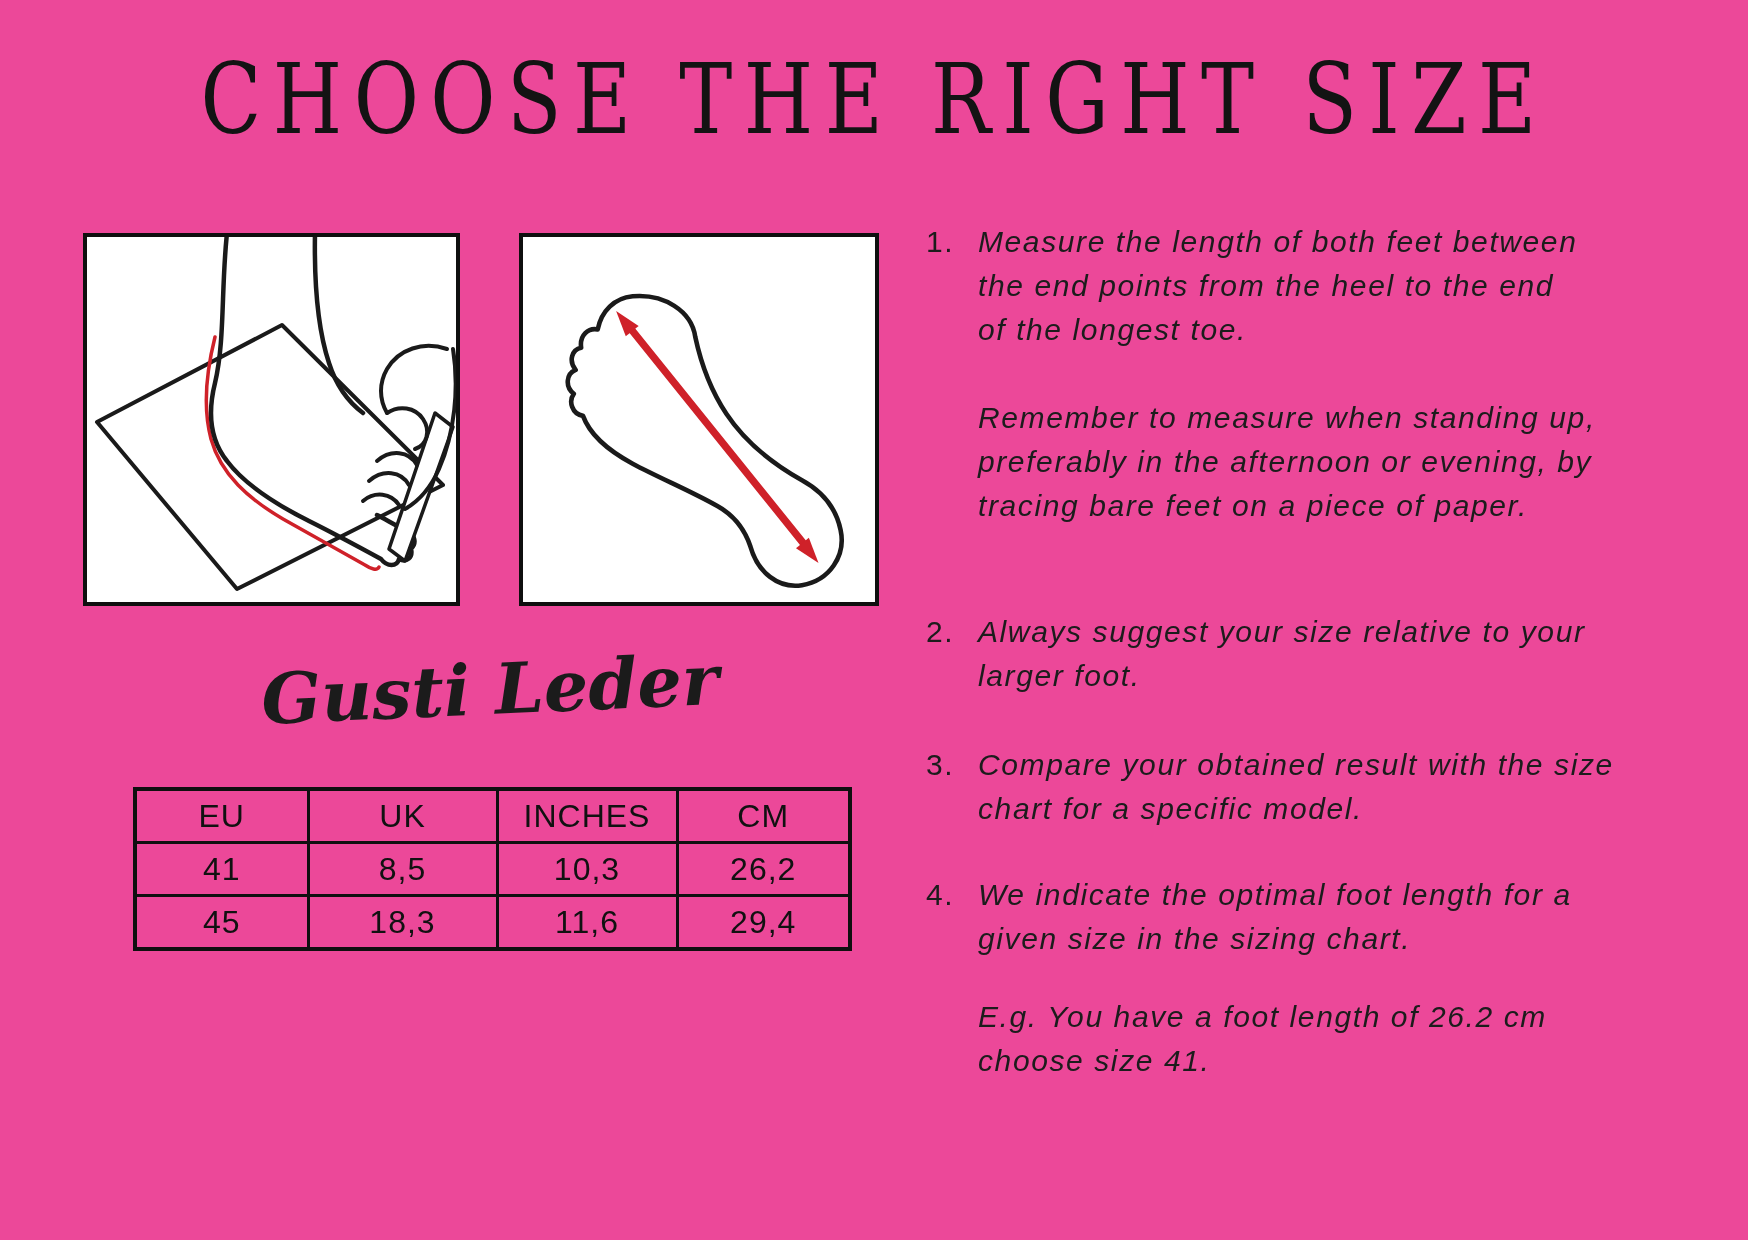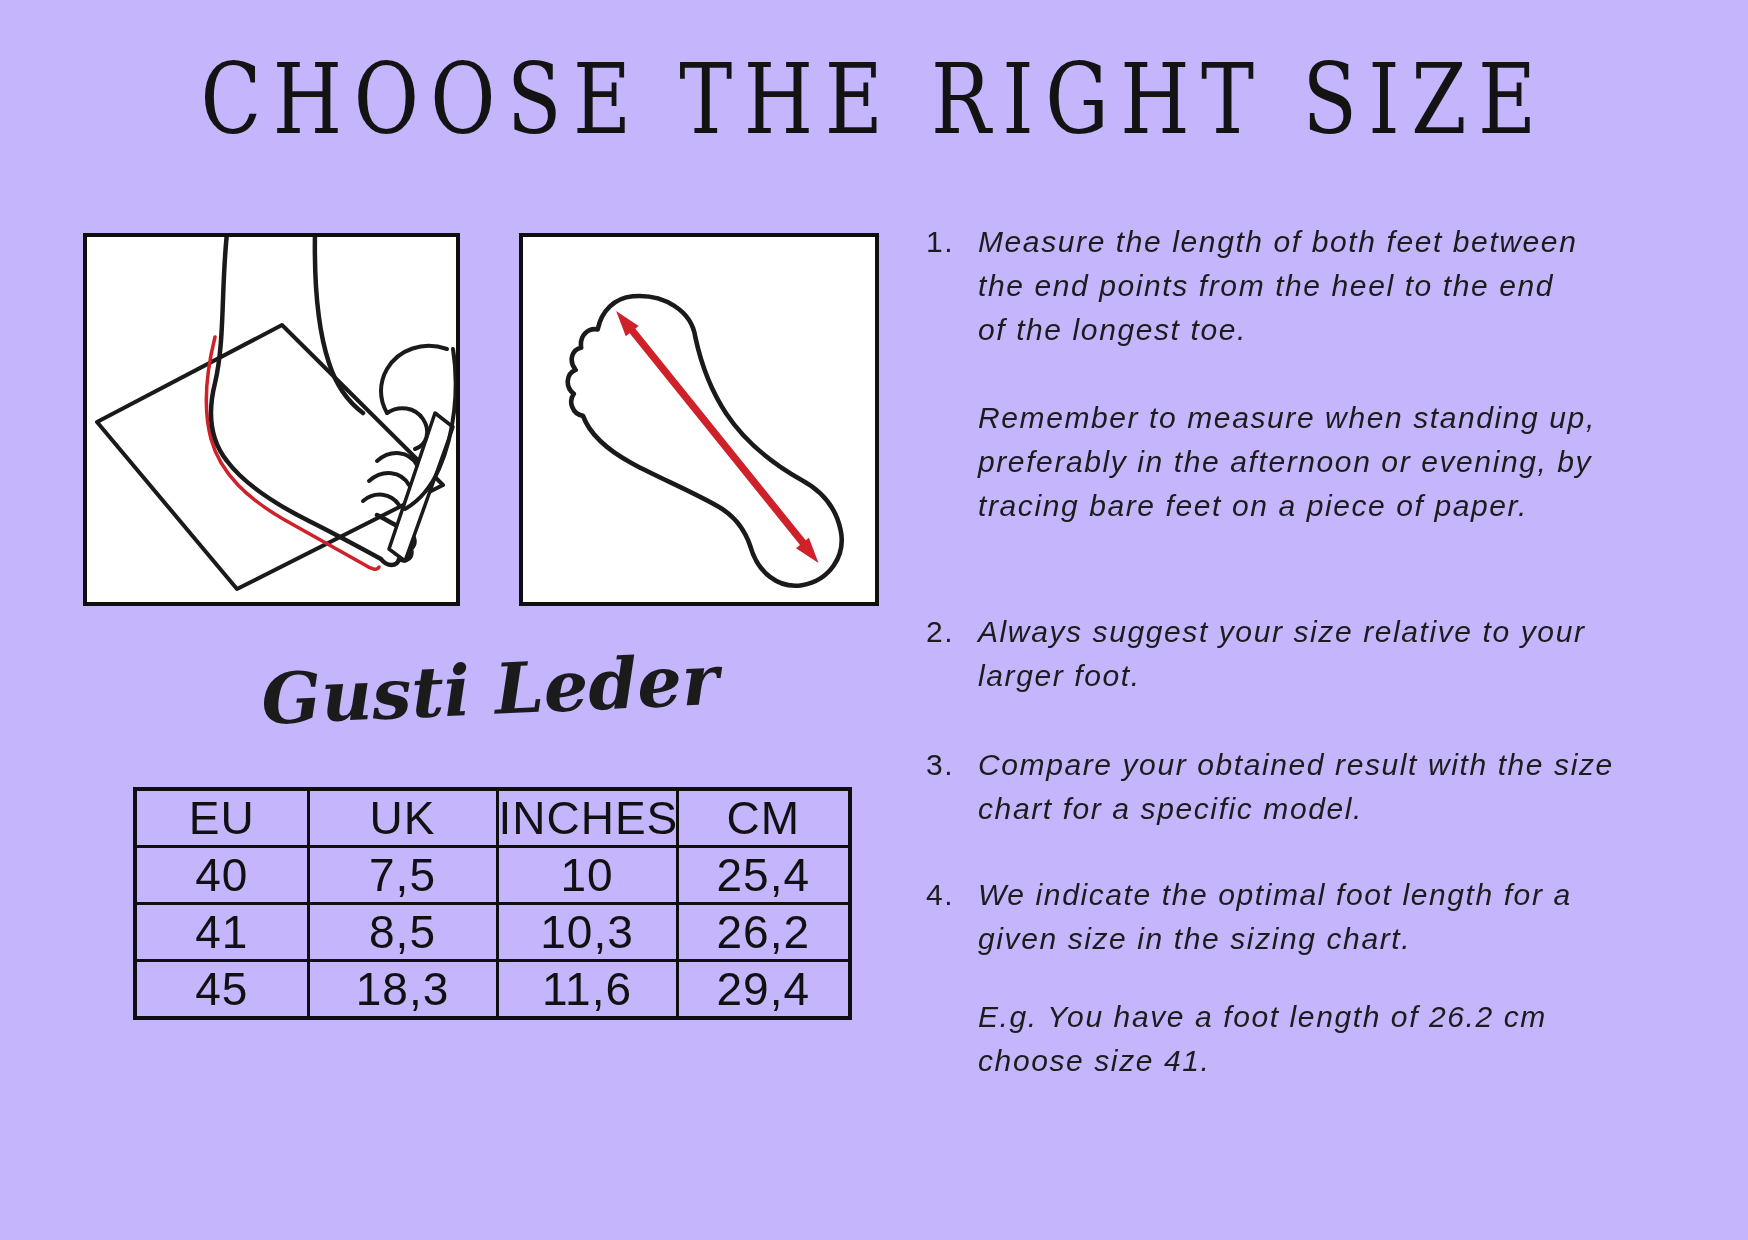--- a/index.html
+++ b/index.html
@@ -1,17 +1,17 @@
 <!DOCTYPE html>
 <html><head>
 <meta charset="utf-8">
 <style>
   html,body{margin:0;padding:0;background:#ffffff;}
   .canvas{
-    position:relative;width:1748px;height:1240px;background:#c4b5fd;
+    position:relative;width:1748px;height:1240px;background:#ec4899;
     font-family:"Liberation Sans",sans-serif;color:#161616;overflow:hidden;
   }
   
   .title{
     position:absolute;top:44px;left:0;width:100%;text-align:center;
     font-family:"DejaVu Serif",serif;font-weight:400;color:#131313;
     font-size:97px;line-height:112px;letter-spacing:14px;white-space:nowrap;
     transform:scaleX(0.82);transform-origin:center;
   }
   
@@ -23,21 +23,21 @@
   .logo{
     position:absolute;left:258px;top:640px;width:464px;text-align:center;
     font-family:"DejaVu Serif",serif;font-style:italic;font-weight:700;
     font-size:70px;line-height:100px;color:#1b1b1b;white-space:nowrap;
     transform:rotate(-2.5deg);
   }
   
   .size-table{
     position:absolute;left:133px;top:787px;width:715px;
     border-collapse:collapse;table-layout:fixed;
-    font-size:46px;color:#111;border:4px solid #0f0f0f;
+    font-size:32px;color:#111;border:4px solid #0f0f0f;
   }
   .size-table th,.size-table td{
     border:3px solid #0f0f0f;height:50px;text-align:center;vertical-align:middle;
     font-weight:400;letter-spacing:1px;padding:0;
   }
   
   .instructions{
     position:absolute;left:926px;top:220px;width:806px;margin:0;padding:0;list-style:none;
     font-size:30px;line-height:44px;letter-spacing:1.6px;color:#1c1c1c;
   }
@@ -114,26 +114,20 @@
         <col style="width:173px">
     </colgroup>
     <tbody id="size-table-body">
         <tr>
           <th>EU</th>
           <th>UK</th>
           <th>INCHES</th>
           <th>CM</th>
         </tr>
         <tr>
-          <td>40</td>
-          <td>7,5</td>
-          <td>10</td>
-          <td>25,4</td>
-        </tr>
-        <tr>
           <td>41</td>
           <td>8,5</td>
           <td>10,3</td>
           <td>26,2</td>
         </tr>
         <tr>
           <td>45</td>
           <td>18,3</td>
           <td>11,6</td>
           <td>29,4</td>

